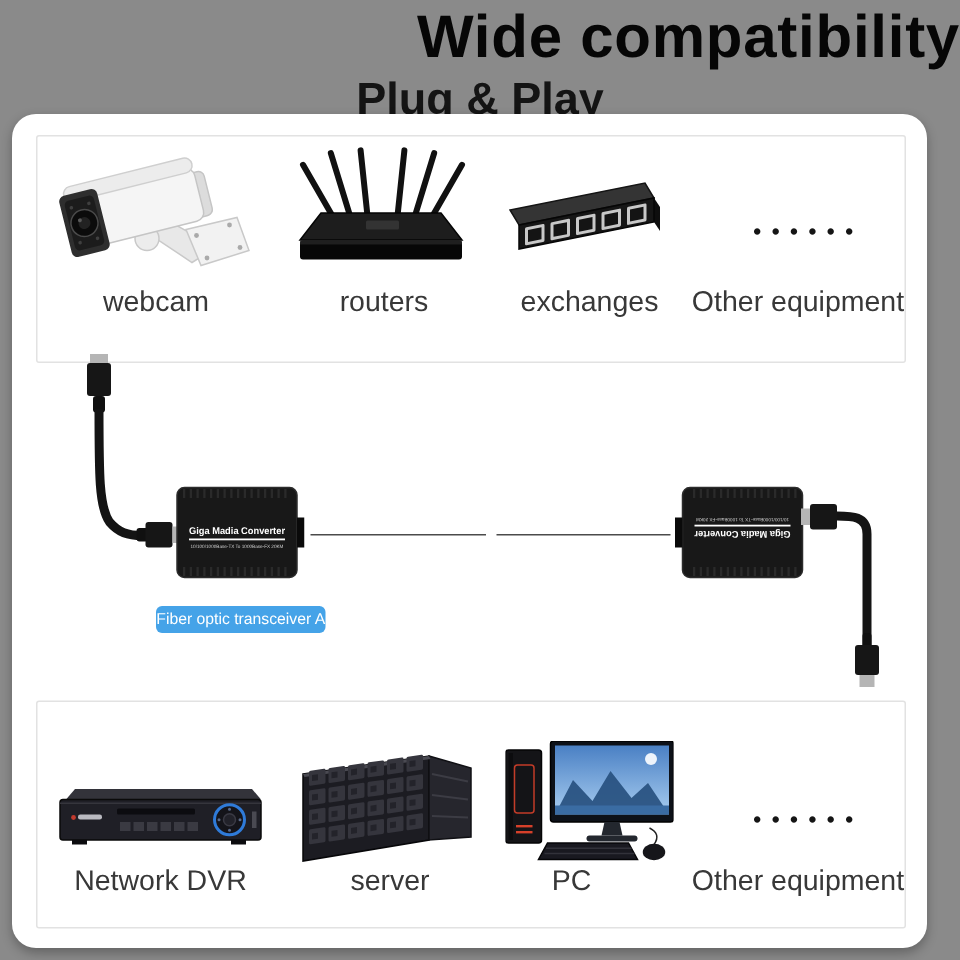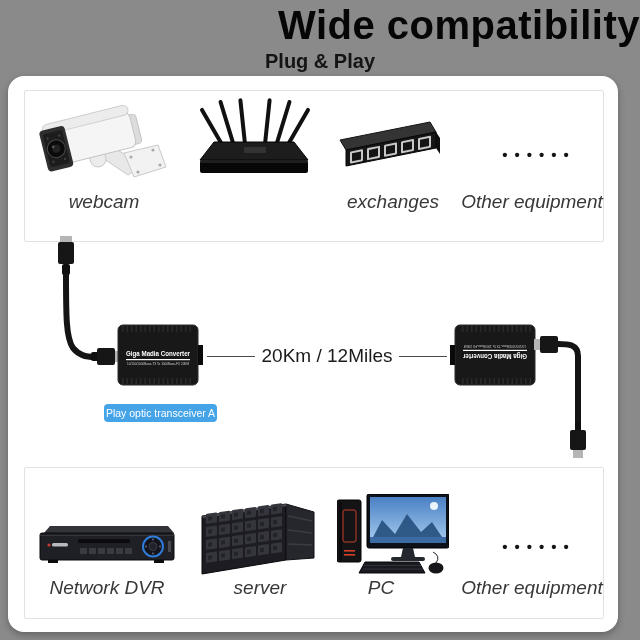--- a/index.html
+++ b/index.html
@@ -1,25 +1,25 @@
 <!DOCTYPE html>
 <html><head>
 <meta charset="utf-8">
 <style>
   html,body{margin:0;padding:0;}
   body{font-family:"Liberation Sans",sans-serif;}
   #stage{position:relative;width:640px;height:640px;background:#8a8a8a;overflow:hidden;}
   .abs{position:absolute;}
   .title{top:3px;left:0;width:640px;text-align:right;font-size:40px;font-weight:700;color:#060606;letter-spacing:.5px;}
-  .subtitle{top:50px;left:0;width:640px;text-align:center;font-size:20px;font-weight:700;color:#141414;}
+  .subtitle{top:50px;left:0;width:640px;text-align:center;font-size:30px;font-weight:700;color:#141414;}
   .panel{left:8px;top:76px;width:610px;height:556px;background:#ffffff;border-radius:16px;box-shadow:0 3px 7px rgba(0,0,0,.28);}
   .devbox{left:24px;width:578px;height:150px;background:#ffffff;border:1px solid #e2e2e2;border-radius:2px;}
   #top-box{top:90px;}
   #bottom-box{top:467px;}
-  .item-label{font-size:19px;color:#383838;text-align:center;white-space:nowrap;font-style:italic;}
+  .item-label{font-size:19px;color:#383838;text-align:center;white-space:nowrap;}
   .dots{font-size:15px;font-weight:700;color:#151515;letter-spacing:7px;text-align:center;padding-left:7px;}
   .badge{background:#45a3e8;color:#ffffff;font-size:10.5px;width:113px;text-align:center;padding:3px 0;border-radius:4px;white-space:nowrap;}
   .distance-row{left:207px;top:345px;width:240px;height:22px;display:flex;align-items:center;gap:7px;}
   .distance-row .line{flex:1;height:1px;background:#4b4b4b;}
   .distance-label{font-size:19px;color:#1b1b1b;white-space:nowrap;}
   svg{display:block;}
   svg text{font-family:"Liberation Sans",sans-serif;}
   .rot180{transform:rotate(180deg);}
 </style>
 </head>
@@ -66,20 +66,21 @@
       <rect x="-2" y="-46" width="4" height="46" rx="2" transform="translate(53,48) rotate(-6)"></rect>
       <rect x="-2" y="-46" width="4" height="46" rx="2" transform="translate(73,48) rotate(6)"></rect>
       <rect x="-2" y="-48" width="4" height="48" rx="2" transform="translate(84,50) rotate(17)"></rect>
       <rect x="-2" y="-46" width="4" height="46" rx="2" transform="translate(94,52) rotate(30)"></rect>
     </g>
     <polygon points="22,46 102,46 116,64 8,64" fill="#1d1d1d" stroke="#050505"></polygon>
     <rect x="52" y="51" width="22" height="6" rx="1" fill="#333333"></rect>
     <rect x="8" y="64" width="108" height="13" rx="2" fill="#070707"></rect>
     <rect x="8" y="64" width="108" height="3" fill="#303030" opacity="0.6"></rect>
   </svg>
+  <div class="abs item-label" style="left:196px;top:191px;width:120px;">routers</div>
 
   <svg class="abs" style="left:336px;top:116px;" width="112" height="66" viewBox="0 0 112 66">
     <polygon points="10,34 100,16 94,6 4,24" fill="#343434" stroke="#141414"></polygon>
     <polygon points="100,16 104,22 104,38 100,32" fill="#0e0e0e"></polygon>
     <polygon points="10,34 100,16 100,32 10,50" fill="#161616" stroke="#060606"></polygon>
     <g transform="translate(10,34) skewY(-11.3)">
       <g>
         <rect x="4" y="2.5" width="13" height="12" rx="1" fill="#c8c8c8"></rect>
           <rect x="6" y="4.5" width="9" height="8" fill="#141414"></rect>
         <rect x="21" y="2.5" width="13" height="12" rx="1" fill="#c8c8c8"></rect>
@@ -110,25 +111,24 @@
 
   <svg class="abs" style="left:117px;top:322px;" width="86" height="66" viewBox="0 0 86 66">
     <rect x="1" y="3" width="80" height="60" rx="5" fill="#181818" stroke="#2c2c2c"></rect>
     <path d="M5,7 H77" stroke="#2a2a2a" stroke-width="6" stroke-dasharray="1.5 3"></path>
     <path d="M5,59 H77" stroke="#2a2a2a" stroke-width="6" stroke-dasharray="1.5 3"></path>
     <rect x="81" y="23" width="5" height="20" fill="#0a0a0a"></rect>
     <text x="41" y="34" text-anchor="middle" font-size="6.5" font-weight="700" fill="#ffffff" textLength="64" lengthAdjust="spacingAndGlyphs">Giga Madia Converter</text>
     <rect x="9" y="37" width="64" height="1.2" fill="#ffffff"></rect>
     <text x="41" y="43" text-anchor="middle" font-size="3.2" fill="#cfcfcf" textLength="62" lengthAdjust="spacingAndGlyphs">10/100/1000Base-TX To 1000Base-FX 20KM</text>
   </svg>
-  <div class="abs badge" style="left:104px;top:404px;">Play optic transceiver A</div>
+  <div class="abs badge" style="left:104px;top:404px;">Fiber optic transceiver A</div>
 
   <div class="abs distance-row">
     <div class="line"></div>
-    <div class="distance-label">20Km / 12Miles</div>
     <div class="line"></div>
   </div>
 
   <svg class="abs rot180" style="left:450px;top:322px;" width="86" height="66" viewBox="0 0 86 66">
     <rect x="1" y="3" width="80" height="60" rx="5" fill="#181818" stroke="#2c2c2c"></rect>
     <path d="M5,7 H77" stroke="#2a2a2a" stroke-width="6" stroke-dasharray="1.5 3"></path>
     <path d="M5,59 H77" stroke="#2a2a2a" stroke-width="6" stroke-dasharray="1.5 3"></path>
     <rect x="81" y="23" width="5" height="20" fill="#0a0a0a"></rect>
     <text x="41" y="34" text-anchor="middle" font-size="6.5" font-weight="700" fill="#ffffff" textLength="64" lengthAdjust="spacingAndGlyphs">Giga Madia Converter</text>
     <rect x="9" y="37" width="64" height="1.2" fill="#ffffff"></rect>

